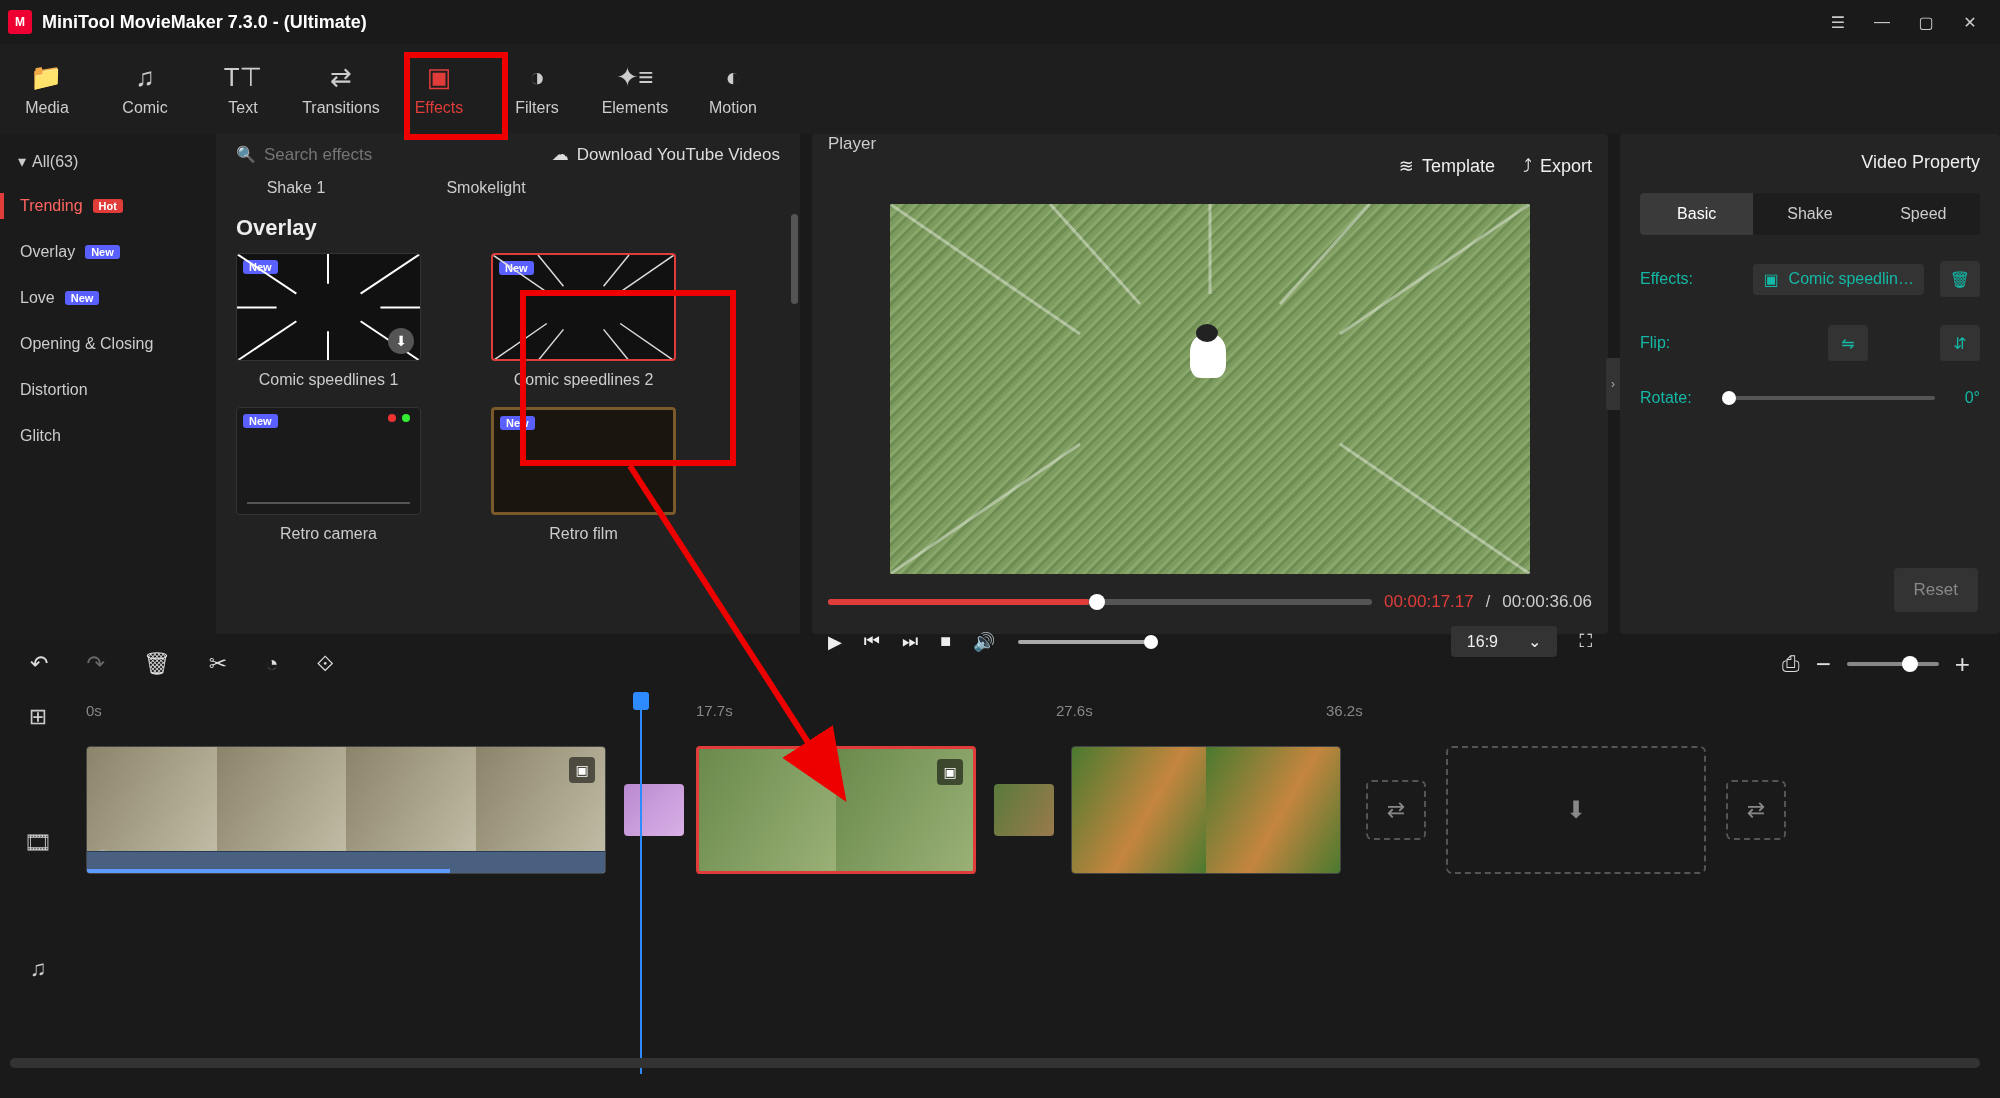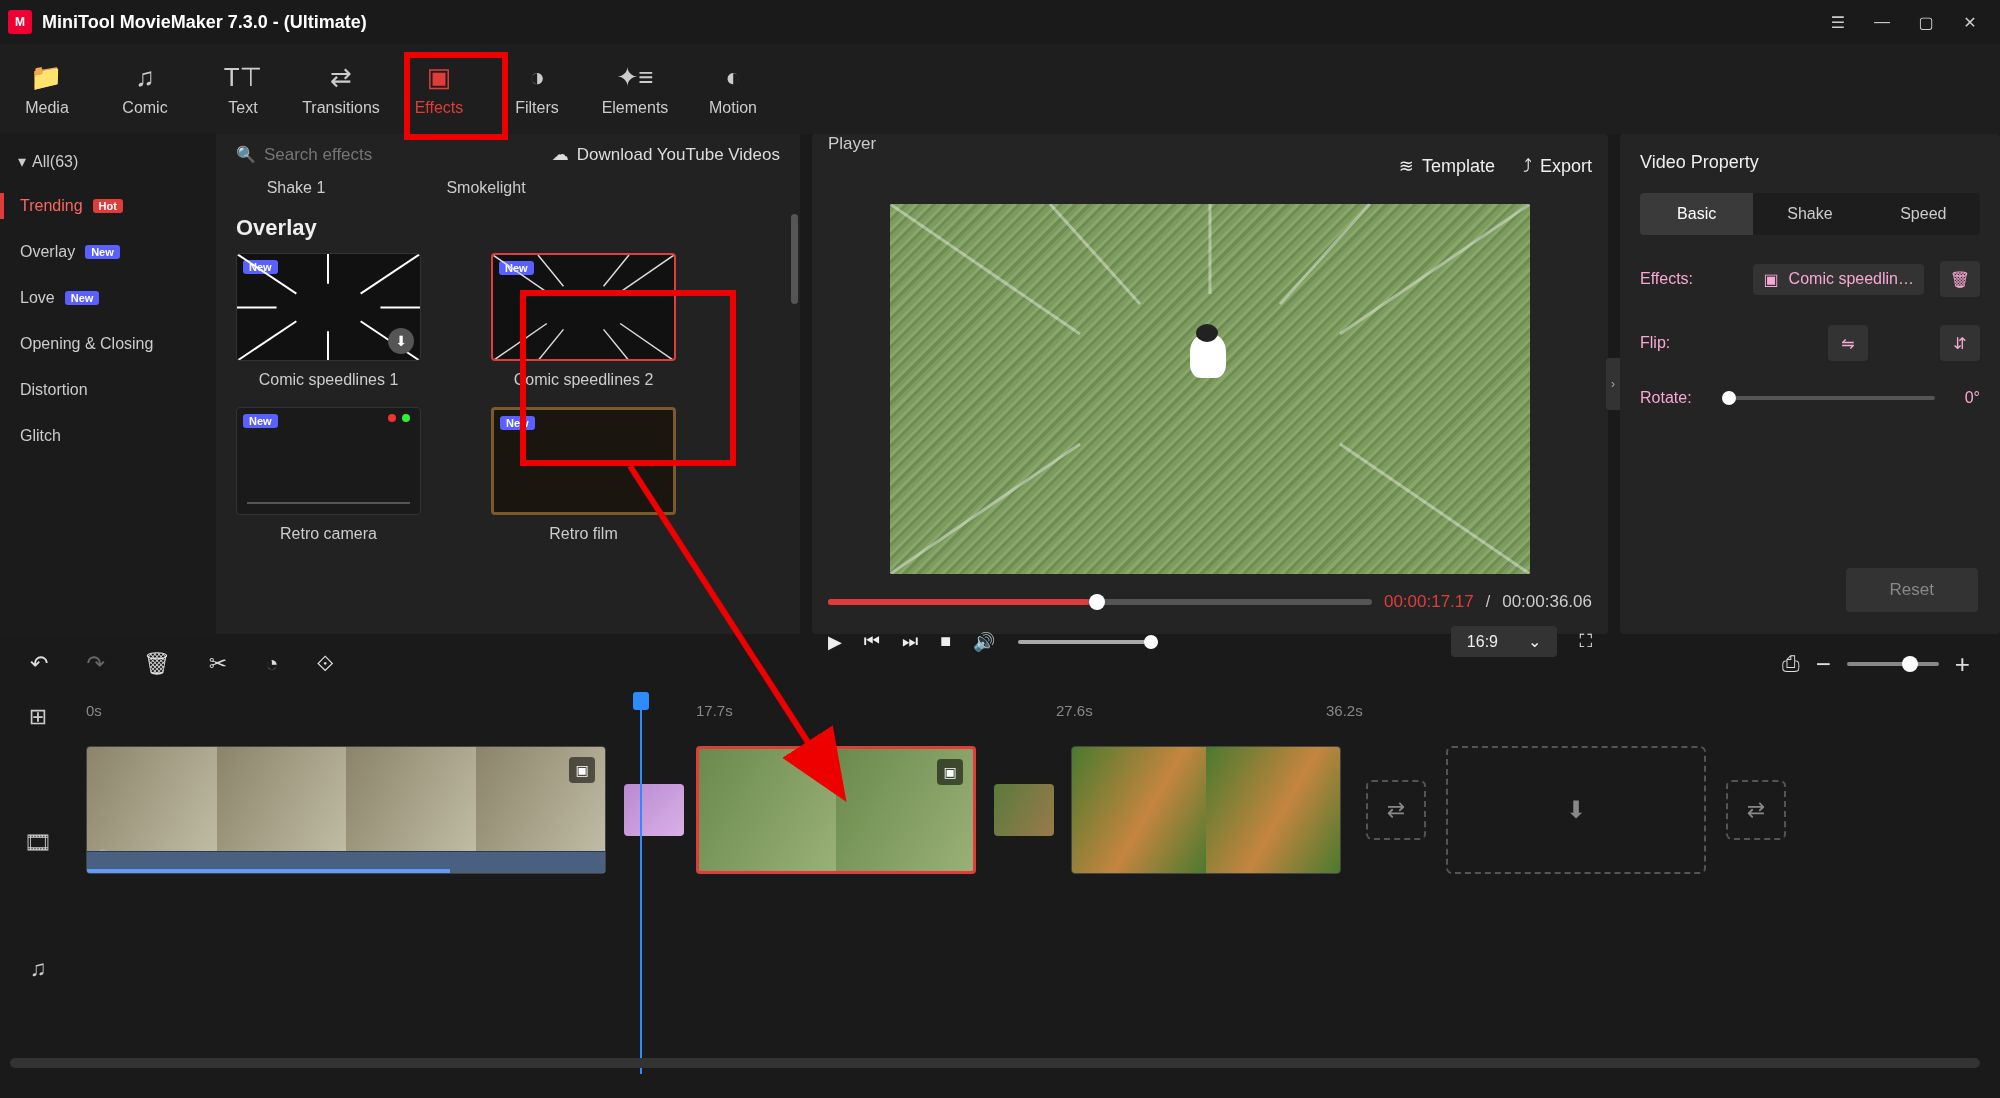--- a/index.html
+++ b/index.html
@@ -51,30 +51,30 @@
 .pbar .fill { position:absolute; left:0; top:0; bottom:0; width:48%; background:#e03d3a; border-radius:3px;}
 .pbar .knob { position:absolute; left:48%; top:-5px; width:16px; height:16px; background:#fff; border-radius:50%; }
 .timecur { color:#e03d3a; font-size:17px;}
 .timetot { color:#ccc; font-size:17px;}
 .controls { display:flex; align-items:center; gap:22px; margin-top:14px; color:#eee;}
 .controls .cbtn{font-size:18px; cursor:pointer;}
 .volslider{width:140px;height:4px;background:#aaa;border-radius:2px;position:relative;}
 .volslider .vk{position:absolute;right:0;top:-5px;width:14px;height:14px;background:#fff;border-radius:50%;}
 .aspect{ margin-left:auto; background:#333; padding:6px 16px; border-radius:4px; display:flex; gap:30px; align-items:center;}
 .props { width: 380px; background: #242424; margin-left: 12px; padding: 18px 20px; border-radius:4px; position:relative;}
-.props-h { color:#eee; font-size:18px; margin-bottom: 20px; }
+.props-h { color:#eee; font-size:18px; margin-bottom: 20px; text-align: right; }
 .tabrow { display:flex; gap:0; background:#1d1d1d; border-radius:4px; overflow:hidden; margin-bottom:26px;}
 .tabrow .t{flex:1;text-align:center;padding:12px 0;color:#ccc;font-size:16px;cursor:pointer;}
 .tabrow .t.active{background:#3a3a3a;color:#fff;}
-.prow{display:flex;align-items:center;gap:16px;margin-bottom:28px;color:#f9a8d4;font-size:16px;}
+.prow{display:flex;align-items:center;gap:16px;margin-bottom:28px;color:#14b8a6;font-size:16px;}
 .chip{background:#333;padding:6px 10px;border-radius:4px;display:flex;align-items:center;gap:10px;}
 .sqbtn{width:40px;height:36px;background:#333;border-radius:4px;display:flex;align-items:center;justify-content:center;cursor:pointer;}
 .rot-sl{flex:1;height:4px;background:#555;border-radius:2px;position:relative;margin:0 14px;}
 .rot-sl .rk{position:absolute;left:0;top:-5px;width:14px;height:14px;background:#fff;border-radius:50%;}
-.reset-btn{position:absolute;bottom:22px;right:22px;background:#333;color:#888;padding:12px 44px;border-radius:4px;font-size:17px;margin-top:35px;}
+.reset-btn{position:absolute;bottom:22px;right:22px;background:#333;color:#888;padding:12px 20px;border-radius:4px;font-size:17px;margin-top:35px;}
 .tl-tools{height:60px;background:#1a1a1a;display:flex;align-items:center;gap:38px;padding:0 30px;}
 .tl-tools .tb{color:#ddd;font-size:22px;cursor:pointer;}
 .tlt-right{margin-left:auto;display:flex;align-items:center;gap:16px;}
 .zoom-sl{width:92px;height:4px;background:#888;position:relative;border-radius:2px;}
 .zoom-sl .zk{position:absolute;left:60%;top:-6px;width:16px;height:16px;background:#fff;border-radius:50%;}
 .timeline{flex:1;background:#1a1a1a;position:relative;padding-left:76px;}
 .track-icons{position:absolute;left:0;top:0;bottom:0;width:76px;display:flex;flex-direction:column;align-items:center;gap:100px;padding-top:10px;}
 .track-icons .ti{color:#ccc;font-size:22px;}
 .ruler{height:40px;position:relative;color:#888;font-size:15px;}
 .ruler span{position:absolute;top:8px;}

